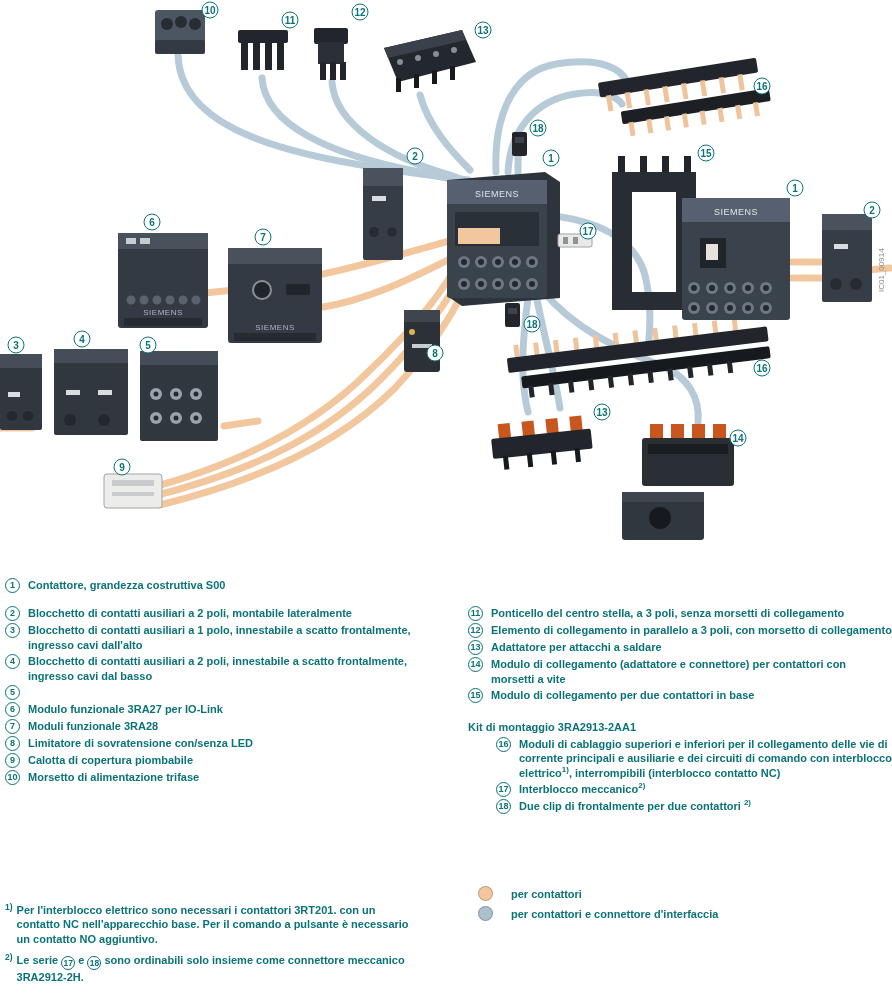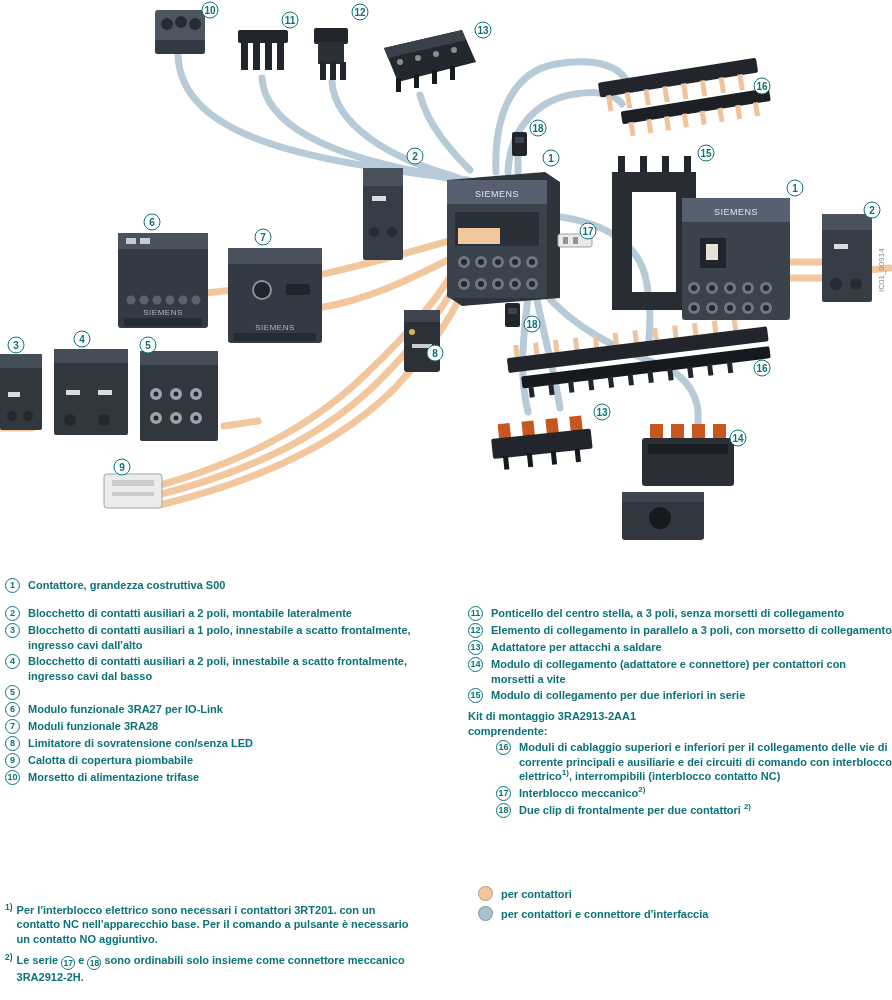--- a/index.html
+++ b/index.html
@@ -31,26 +31,26 @@
   .legend-right{left:468px;top:606px;width:424px;}
   .legend-item{display:flex;gap:8px;margin-bottom:2px;align-items:flex-start;}
   .gap-after{margin-bottom:13px;}
   .num-circle{
     flex:0 0 auto;width:15px;height:15px;border:1.4px solid var(--teal);border-radius:50%;
     font-size:9px;font-weight:bold;display:inline-flex;align-items:center;justify-content:center;
     background:#fff;line-height:1;margin-top:0;
   }
   .item-text{display:inline-block;}
   sup.item-sup{font-size:8px;line-height:0;}
-  .kit-title{margin-top:6px;}
+  .kit-title{margin-top:17px;}
   .kit-items{margin-left:28px;margin-top:2px;}
 
   
   .color-legend{position:absolute;left:478px;top:886px;color:var(--teal);font-size:11px;font-weight:600;}
-  .color-row{display:flex;gap:8px;align-items:center;margin-bottom:5px;}
+  .color-row{display:flex;gap:18px;align-items:center;margin-bottom:5px;}
   .dot{width:15px;height:15px;border-radius:50%;display:inline-block;border:1px solid rgba(0,0,0,0.2);flex:0 0 auto;}
 
   
   .footnotes{position:absolute;left:5px;top:903px;width:404px;color:var(--teal);font-size:11px;font-weight:600;line-height:1.3;}
   .footnote{display:flex;gap:4px;margin-bottom:7px;align-items:flex-start;}
   .fn-marker{font-size:8.5px;flex:0 0 auto;margin-top:-1px;}
   .num-inline{
     display:inline-flex;width:14px;height:14px;border:1.2px solid var(--teal);border-radius:50%;
     font-size:8.5px;font-weight:bold;align-items:center;justify-content:center;
     vertical-align:-2px;background:#fff;line-height:1;
@@ -455,26 +455,25 @@
     <div class="legend-item">
       <span class="num-circle">13</span>
       <span class="item-text">Adattatore per attacchi a saldare</span>
     </div>
     <div class="legend-item">
       <span class="num-circle">14</span>
       <span class="item-text">Modulo di collegamento (adattatore e connettore) per contattori con morsetti a vite</span>
     </div>
     <div class="legend-item">
       <span class="num-circle">15</span>
-      <span class="item-text">Modulo di collegamento per due inferiori in serie</span>
+      <span class="item-text">Modulo di collegamento per due contattori in base</span>
     </div>
 
     <div class="kit">
       <div class="kit-title">Kit di montaggio 3RA2913-2AA1</div>
-      <div class="kit-subtitle">comprendente:</div>
       <div class="kit-items">
         <div class="legend-item">
           <span class="num-circle">16</span>
           <span class="item-text"><span>Moduli di cablaggio superiori e inferiori per il collegamento delle vie di corrente principali e ausiliarie e dei circuiti di comando con interblocco elettrico</span><sup class="item-sup">1)</sup><span>, interrompibili (interblocco contatto NC)</span></span>
         </div>
         <div class="legend-item">
           <span class="num-circle">17</span>
           <span class="item-text"><span>Interblocco meccanico</span><sup class="item-sup">2)</sup></span>
         </div>
         <div class="legend-item">

